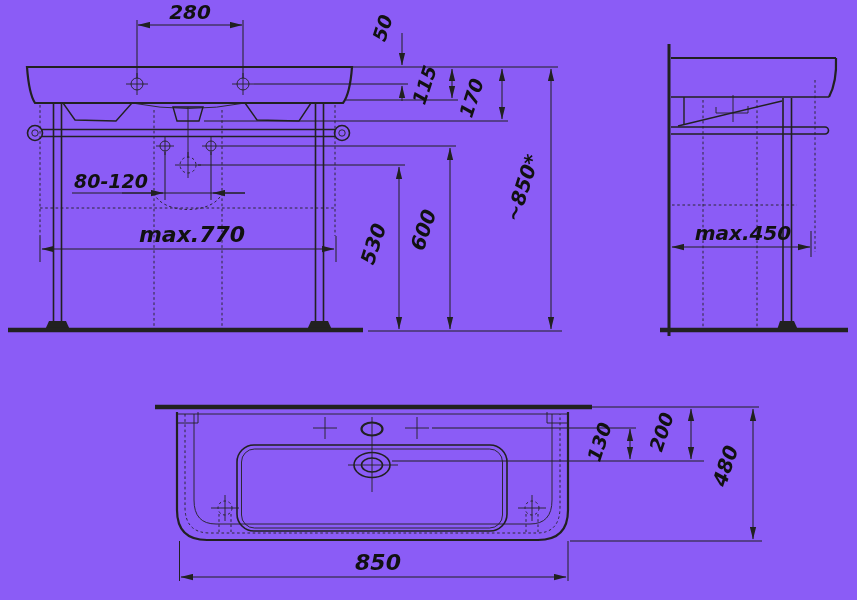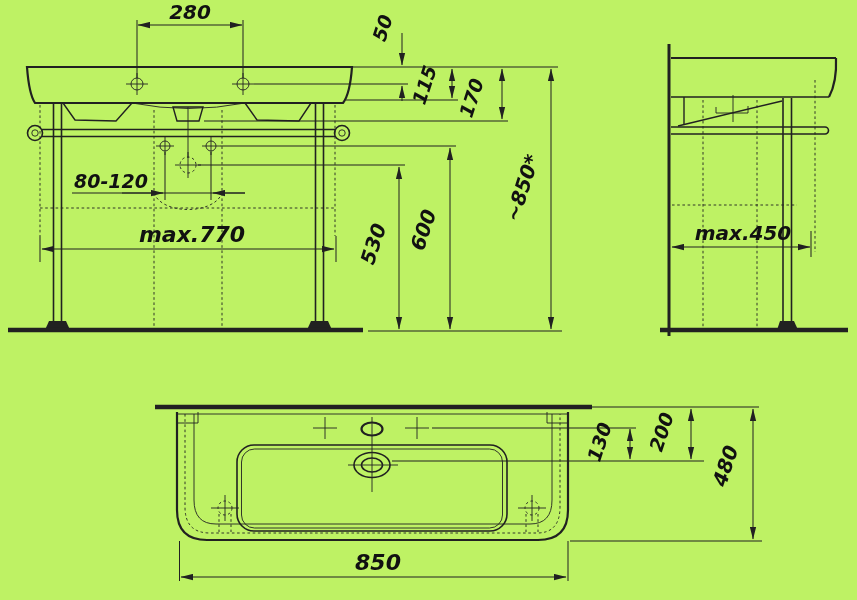--- a/index.html
+++ b/index.html
@@ -1,17 +1,17 @@
 <!DOCTYPE html>
 <html><head>
 <meta charset="utf-8">
 <style>
   html,body { margin:0; padding:0; background:#ffffff; }
   .canvas {
-    position:relative; width:857px; height:600px; background:#bef264;
+    position:relative; width:857px; height:600px; background:#8b5cf6;
     font-family:"DejaVu Sans", sans-serif; overflow:hidden;text-align:center;
   }
   svg { display:block; width:857px; height:600px; }
   
   .ln   { stroke:#212121; fill:none; stroke-width:1.6; stroke-linecap:butt; }
   .thin { stroke:#212121; fill:none; stroke-width:0.9; }
   .med  { stroke:#212121; fill:none; stroke-width:1.4; }
   .bold { stroke:#212121; fill:none; stroke-width:2.2; }
   .heavy{ stroke:#212121; fill:none; stroke-width:4.6; }
   .wall { stroke:#212121; fill:none; stroke-width:3; }

